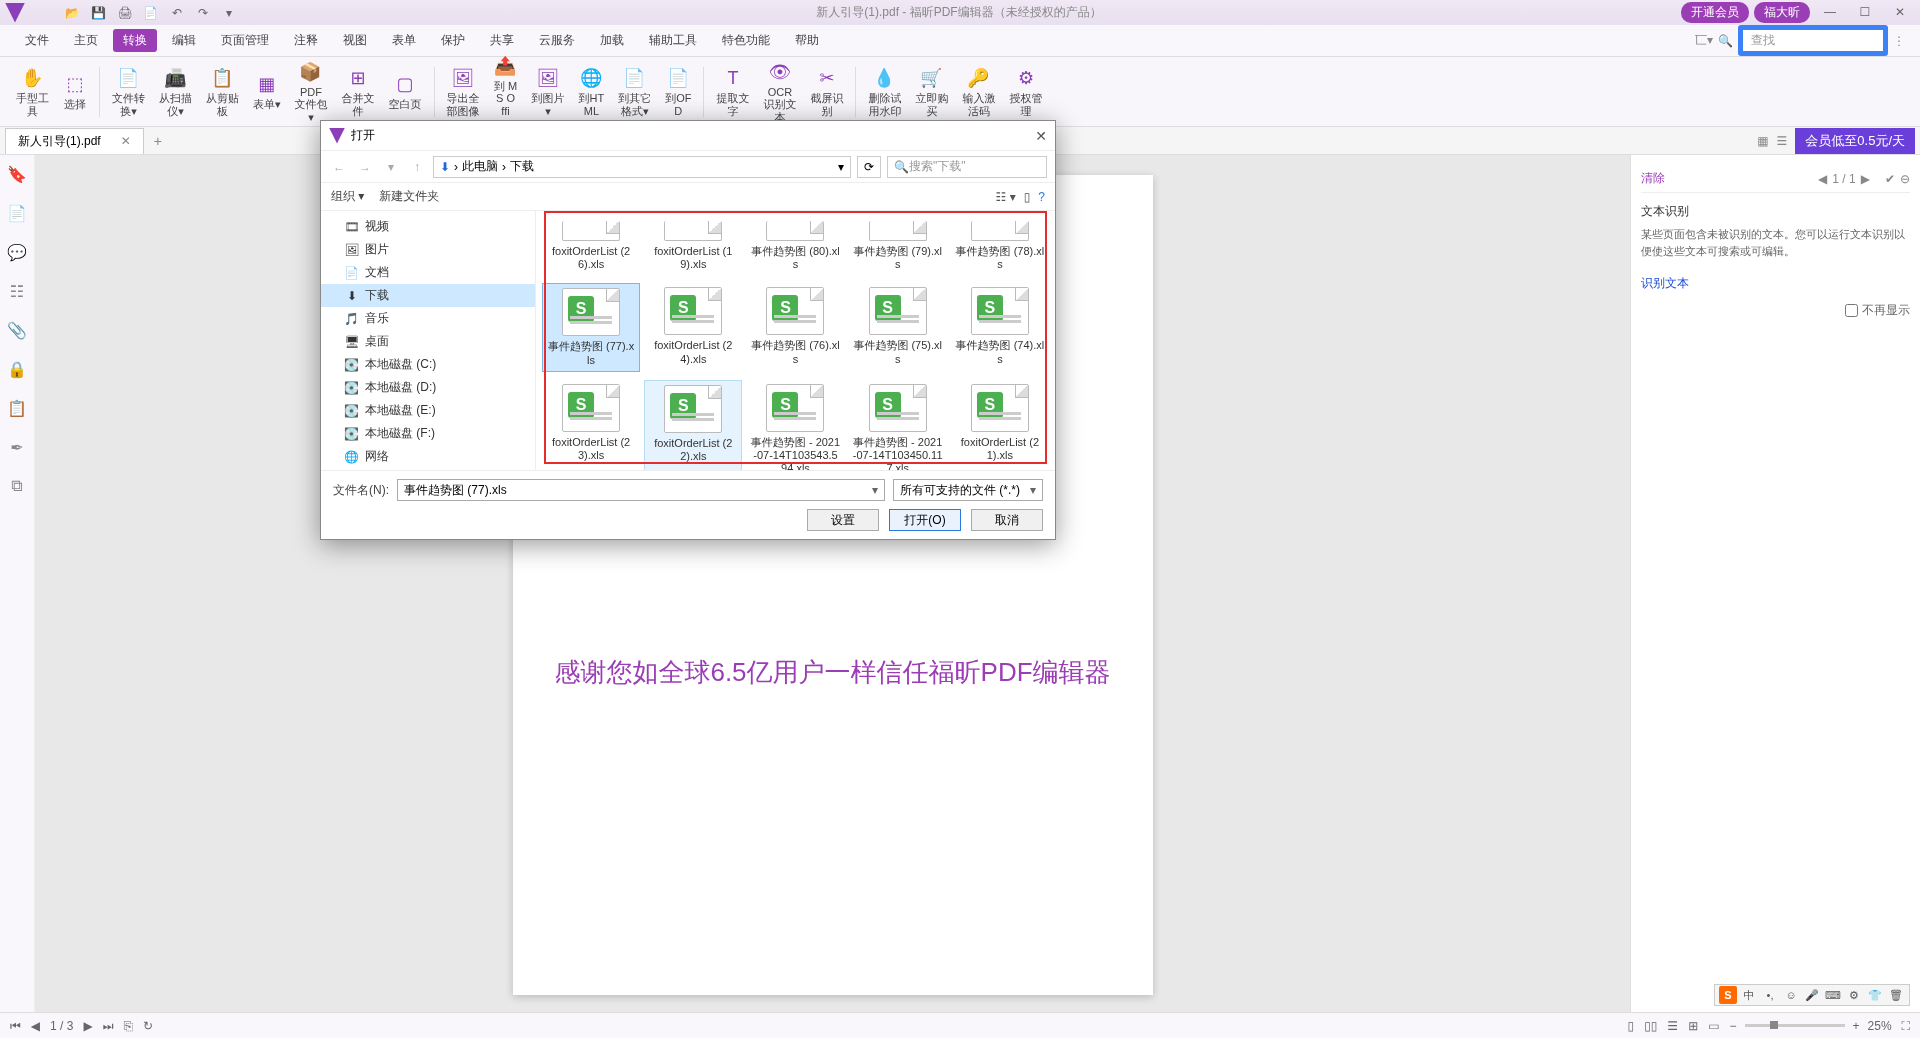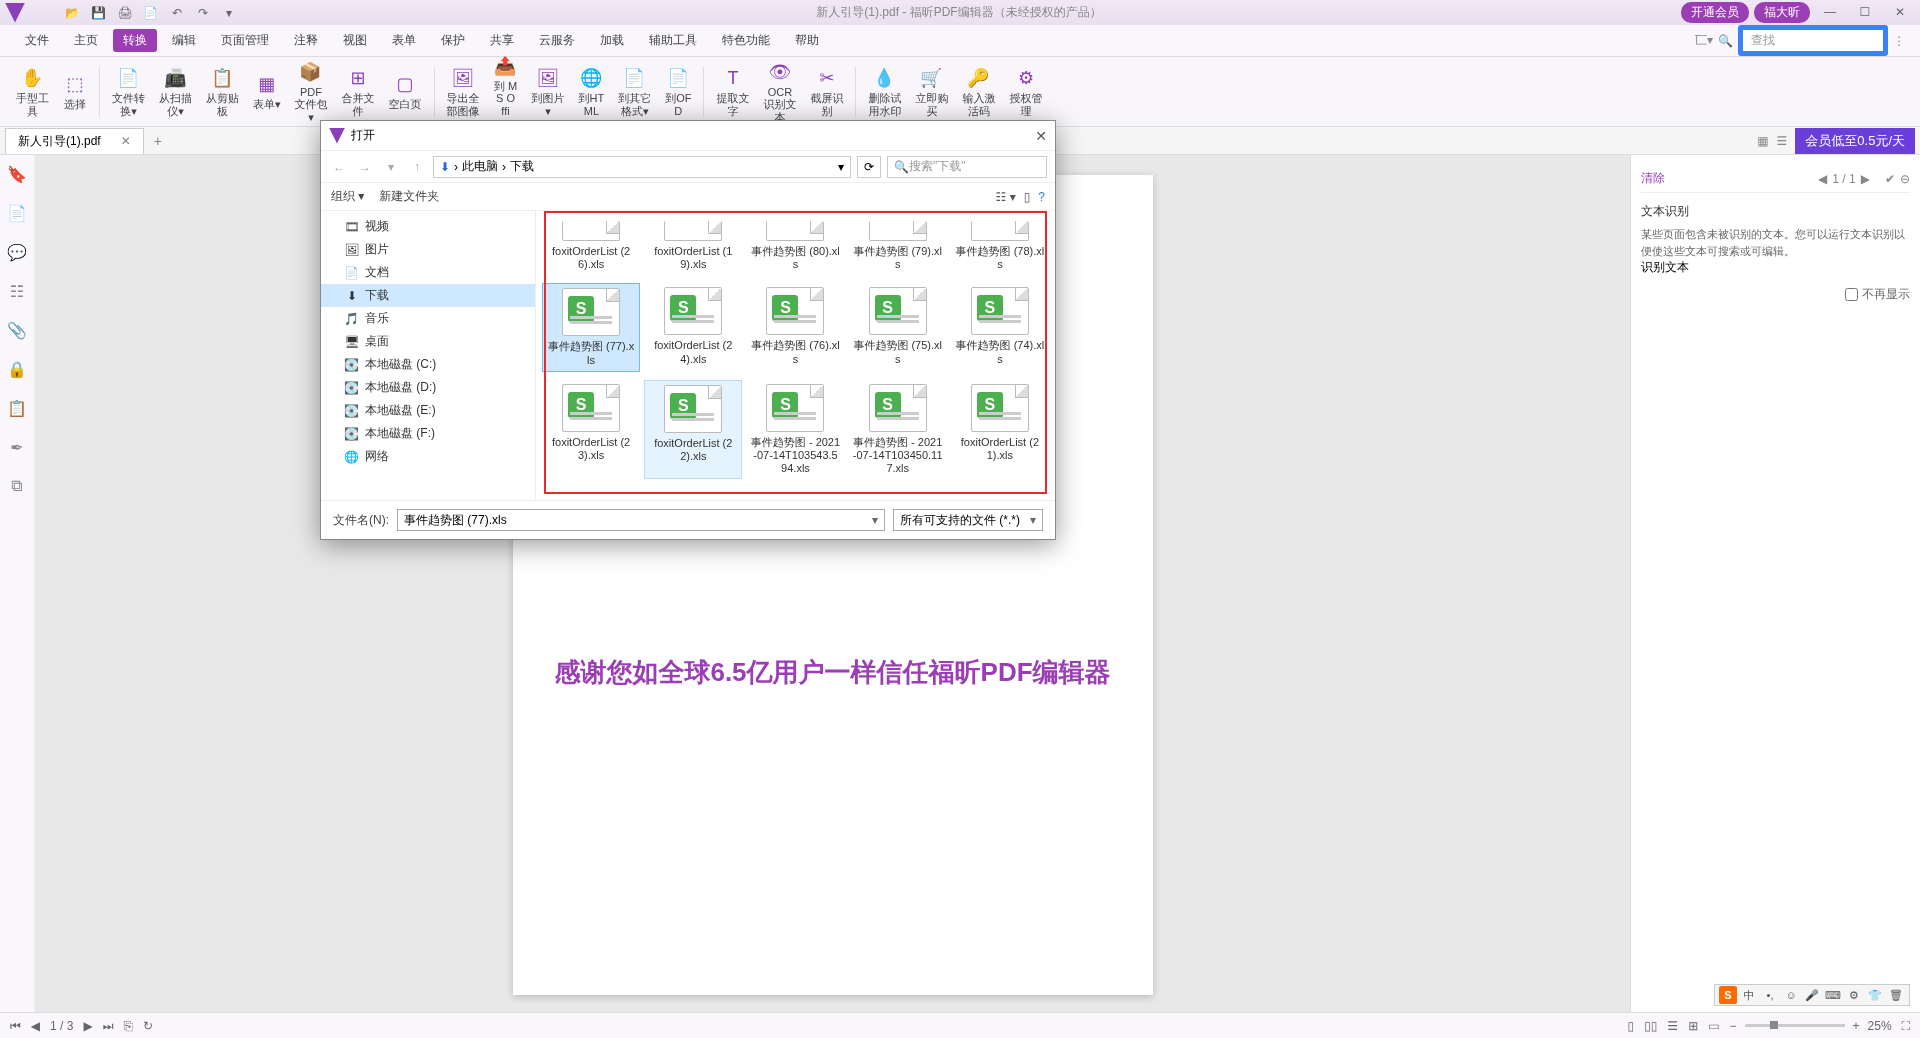--- a/index.html
+++ b/index.html
@@ -26,28 +26,28 @@
 .doc-tab{background:#fff;padding:4px 12px;border:1px solid #ccc;border-bottom:none;display:flex;align-items:center;gap:20px}
 .tab-close{color:#888;cursor:pointer}
 .tab-add{margin-left:10px;color:#888;cursor:pointer;font-size:14px}
 .promo{margin-left:auto;display:flex;align-items:center;gap:8px}
 .promo-badge{background:#6a3fd9;color:#fff;padding:4px 10px;font-size:13px}
 .content{display:flex;height:860px}
 .left-tools{width:35px;background:#faf7fc;border-right:1px solid #eee;display:flex;flex-direction:column;align-items:center;padding-top:10px;gap:20px}
 .left-tools span{color:#888;cursor:pointer;font-size:16px}
 .doc-area{flex:1;background:#e8e8e8;position:relative;display:flex;justify-content:center;padding-top:20px}
 .page{width:640px;height:820px;background:#fff;box-shadow:0 2px 8px rgba(0,0,0,0.2);padding:60px 40px;text-align:center}
-.page h1{color:#9b3db5;font-size:26px;margin-top:420px;font-weight:700}
+.page h1{color:#9b3db5;font-size:26px;margin-top:420px;font-weight:400}
 .page p{color:#555;font-size:16px;margin-top:25px;line-height:1.8}
 .right-panel{width:290px;background:#fff;border-left:1px solid #ddd;padding:10px}
 .rp-head{display:flex;align-items:center;color:#9b3db5;padding:5px 0;border-bottom:1px solid #eee}
 .rp-head .nav{margin-left:auto;color:#888;display:flex;gap:5px;align-items:center}
 .rp-title{font-weight:normal;margin:10px 0 6px;color:#333}
 .rp-text{color:#666;line-height:1.5;font-size:11px}
-.rp-link{color:#000000;margin-top:0;cursor:pointer}
+.rp-link{color:#1d4ed8;margin-top:16px;cursor:pointer}
 .rp-chk{margin-top:10px;display:flex;align-items:center;justify-content:flex-end;gap:4px;color:#666}
 .statusbar{position:absolute;bottom:0;left:0;right:0;height:26px;background:#faf7fc;border-top:1px solid #ddd;display:flex;align-items:center;padding:0 10px;gap:10px;color:#666}
 .statusbar .sp{margin-left:auto}
 .statusbar span{cursor:pointer}
 .zoom{display:flex;align-items:center;gap:8px}
 .zoom-track{width:100px;height:3px;background:#ccc;position:relative}
 .zoom-thumb{width:8px;height:8px;background:#888;position:absolute;left:25%;top:-3px}
 
 .dialog{position:absolute;left:320px;top:120px;width:736px;height:420px;background:#fff;border:1px solid #888;box-shadow:0 5px 25px rgba(0,0,0,0.4);display:flex;flex-direction:column}
 .dlg-title{height:30px;display:flex;align-items:center;padding:0 8px;border-bottom:1px solid #eee}
@@ -548,20 +548,25 @@
       <label>文件名(N):</label>
       <div class="combo">
         <span>事件趋势图 (77).xls</span>
         <span class="drop">▾</span>
       </div>
       <div class="combo small">
         <span>所有可支持的文件 (*.*)</span>
         <span class="drop">▾</span>
       </div>
     </div>
+    <div class="foot-btns">
+      <button>设置</button>
+      <button class="primary">打开(O)</button>
+      <button>取消</button>
+    </div>
   </div>
 </div>
 
 <div class="ime" id="ime">
     <div class="s logo">S</div>
     <div class="s">中</div>
     <div class="s">•,</div>
     <div class="s">☺</div>
     <div class="s">🎤</div>
     <div class="s">⌨</div>

